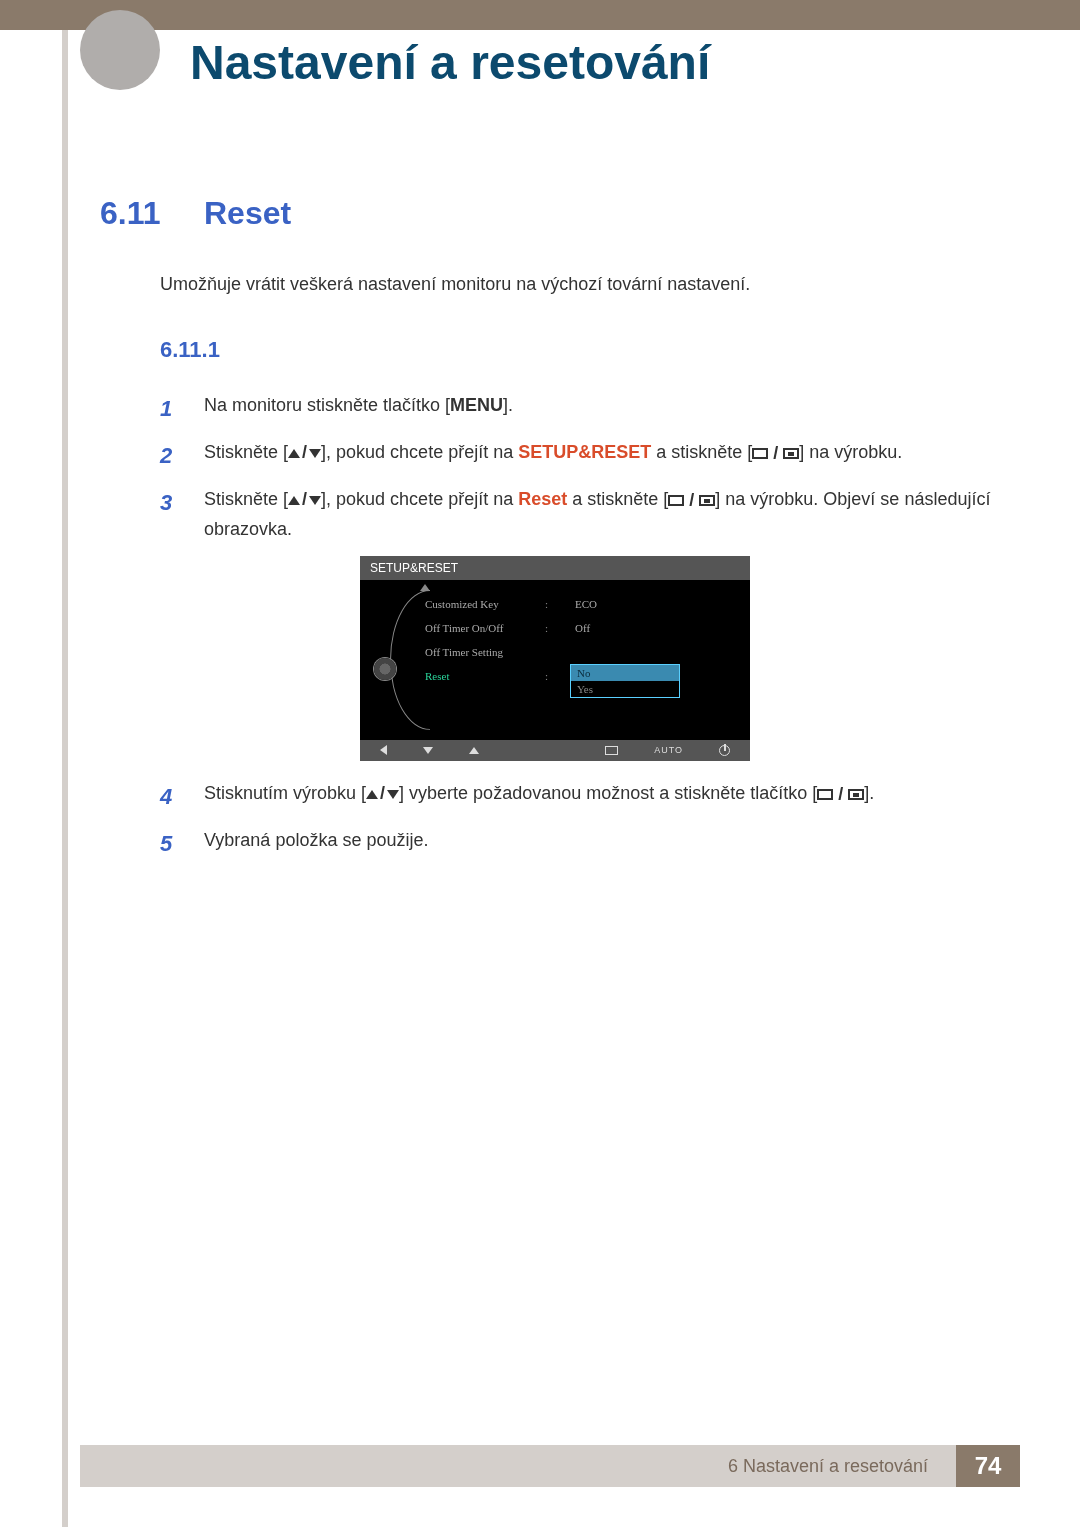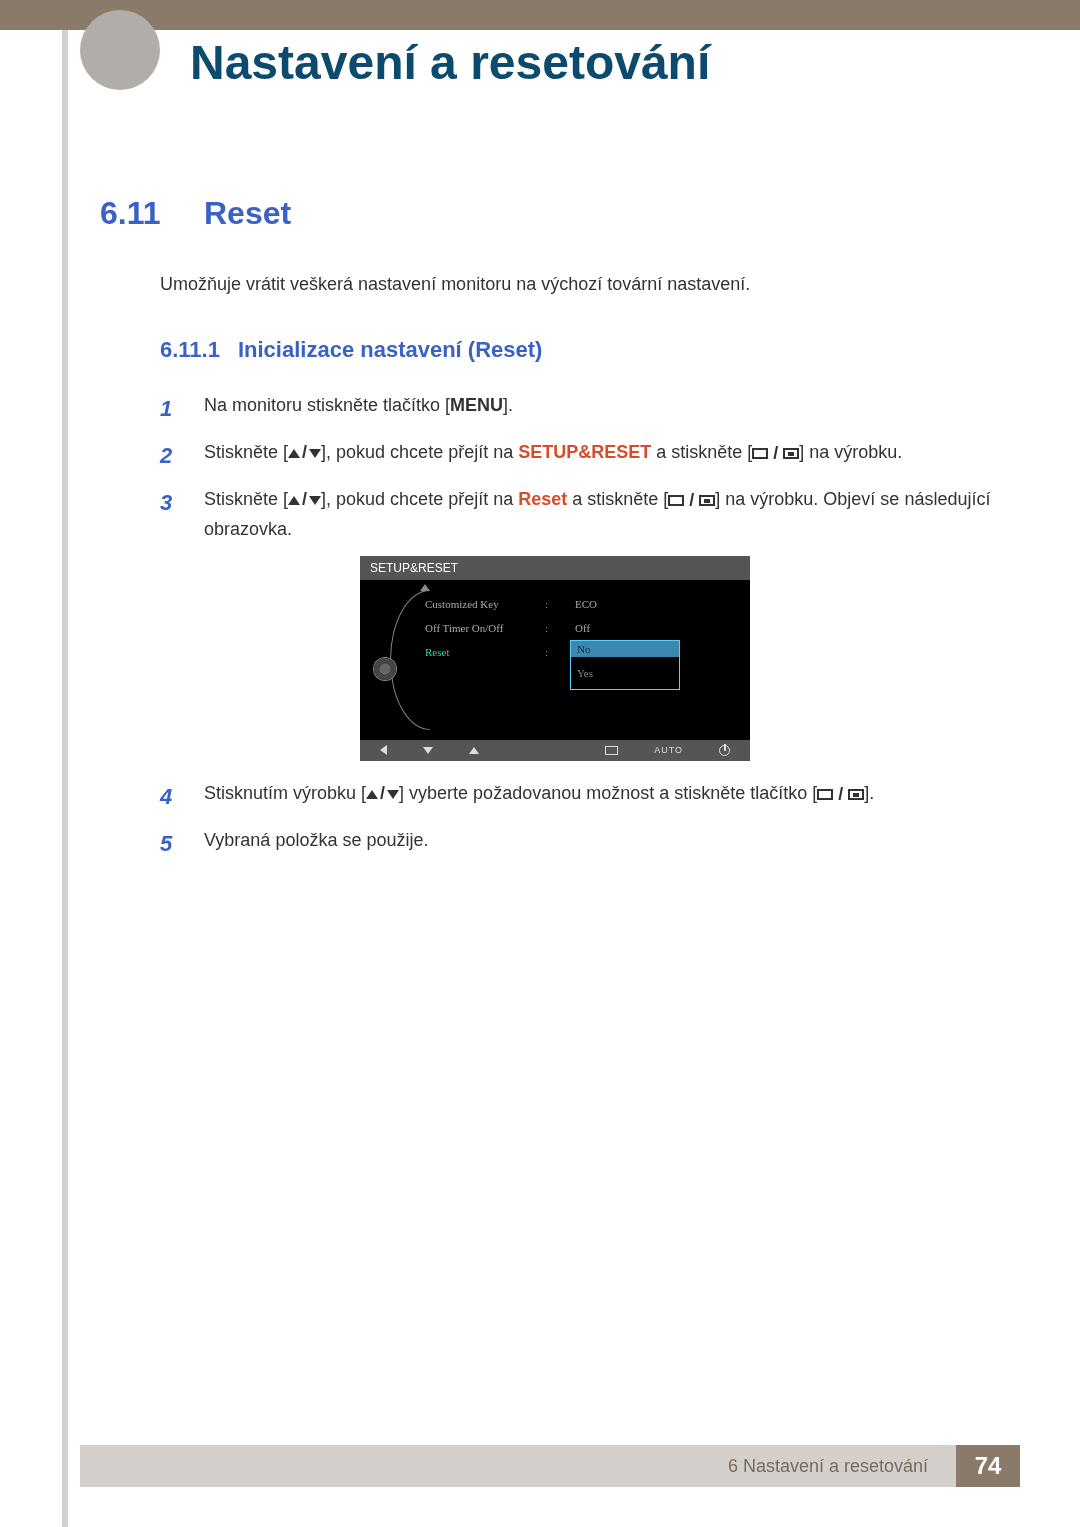--- a/index.html
+++ b/index.html
@@ -77,21 +77,21 @@
   .osd-row { display: flex; padding: 6px 0; }
   .osd-label { width: 120px; color: #aaa; }
   .osd-valcol { width: 30px; color: #888; }
   .osd-val { color: #aaa; }
   .osd-reset-label { color: #2ad49a; }
   .osd-select-box {
     margin-left: 145px; margin-top: -24px; width: 110px;
     border: 1px solid #5ad0ff;
   }
   .osd-select-no { background: #3a8ab0; color: #0a2a3a; padding: 2px 6px; font-size: 11px; }
-  .osd-select-yes { color: #888; padding: 10px 6px; font-size: 11px; }
+  .osd-select-yes { color: #888; padding: 2px 6px; font-size: 11px; }
   .osd-footer {
     display: flex; gap: 36px;
     background: #555; padding: 5px 20px; color: #ddd; font-size: 10px;
     justify-content: flex-start;
   }
   .osd-fbtn { display: inline-flex; align-items: center; gap: 3px; }
   .tri-l { width:0;height:0;border-top:5px solid transparent;border-bottom:5px solid transparent;border-right:7px solid #ddd; }
   .tri-d { width:0;height:0;border-left:5px solid transparent;border-right:5px solid transparent;border-top:7px solid #ddd; }
   .tri-u { width:0;height:0;border-left:5px solid transparent;border-right:5px solid transparent;border-bottom:7px solid #ddd; }
   .osd-rect { width:13px;height:9px;border:1.5px solid #ddd; }
@@ -121,21 +121,20 @@
 
   <div class="section-row">
     <div class="section-num">6.11</div>
     <div class="section-title">Reset</div>
   </div>
 
   <div class="section-desc">Umožňuje vrátit veškerá nastavení monitoru na výchozí tovární nastavení.</div>
 
   <div class="subsection-row">
     <div class="subsection-num">6.11.1</div>
-    <div class="subsection-title">Inicializace nastavení (Reset)</div>
   </div>
 
   <div class="steps">
 
     <div class="step">
       <div class="step-num">1</div>
       <div class="step-text">
         <span>Na monitoru stiskněte tlačítko [</span><span class="menu-label">MENU</span><span>].</span>
       </div>
     </div>
@@ -176,20 +175,25 @@
               <span class="osd-label">Customized Key</span>
               <span class="osd-valcol">:</span>
               <span class="osd-val">ECO</span>
             </div>
             <div class="osd-row">
               <span class="osd-label">Off Timer On/Off</span>
               <span class="osd-valcol">:</span>
               <span class="osd-val">Off</span>
             </div>
             <div class="osd-row">
+              <span class="osd-label">Off Timer Setting</span>
+              <span class="osd-valcol"></span>
+              <span class="osd-val"></span>
+            </div>
+            <div class="osd-row">
               <span class="osd-label osd-reset-label">Reset</span>
               <span class="osd-valcol">:</span>
               <span class="osd-val"></span>
             </div>
             <div class="osd-select-box">
               <div class="osd-select-no">No</div>
               <div class="osd-select-yes">Yes</div>
             </div>
           </div>
         </div>

